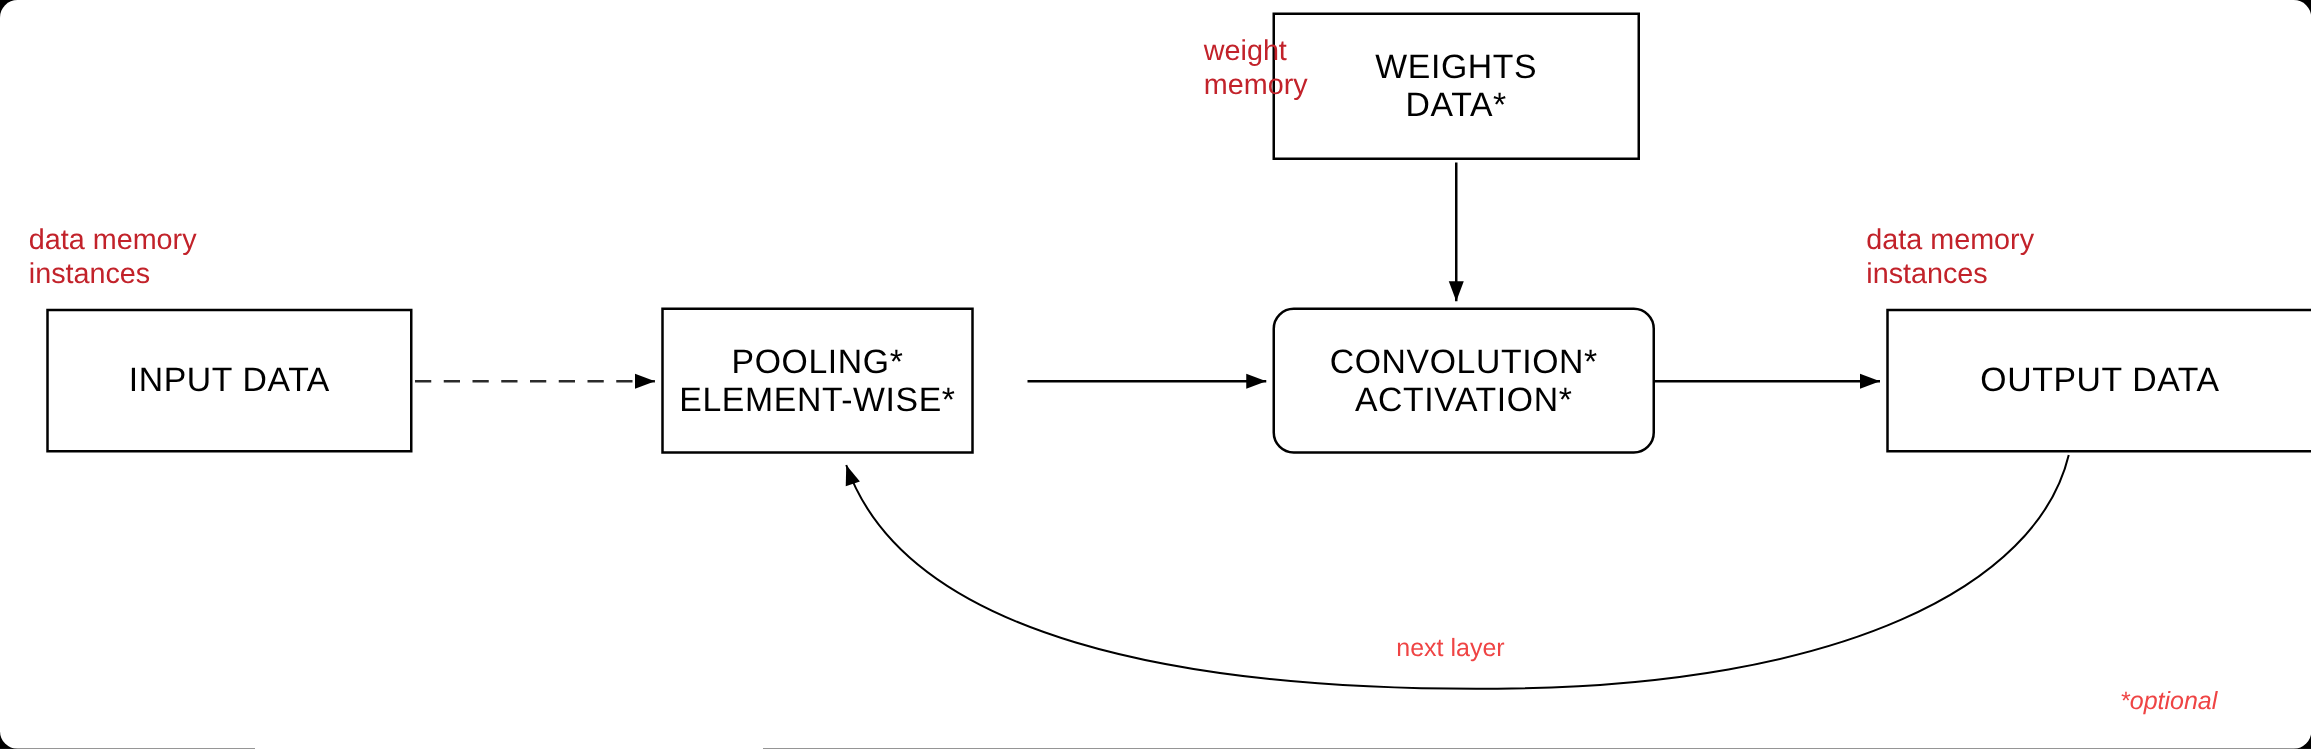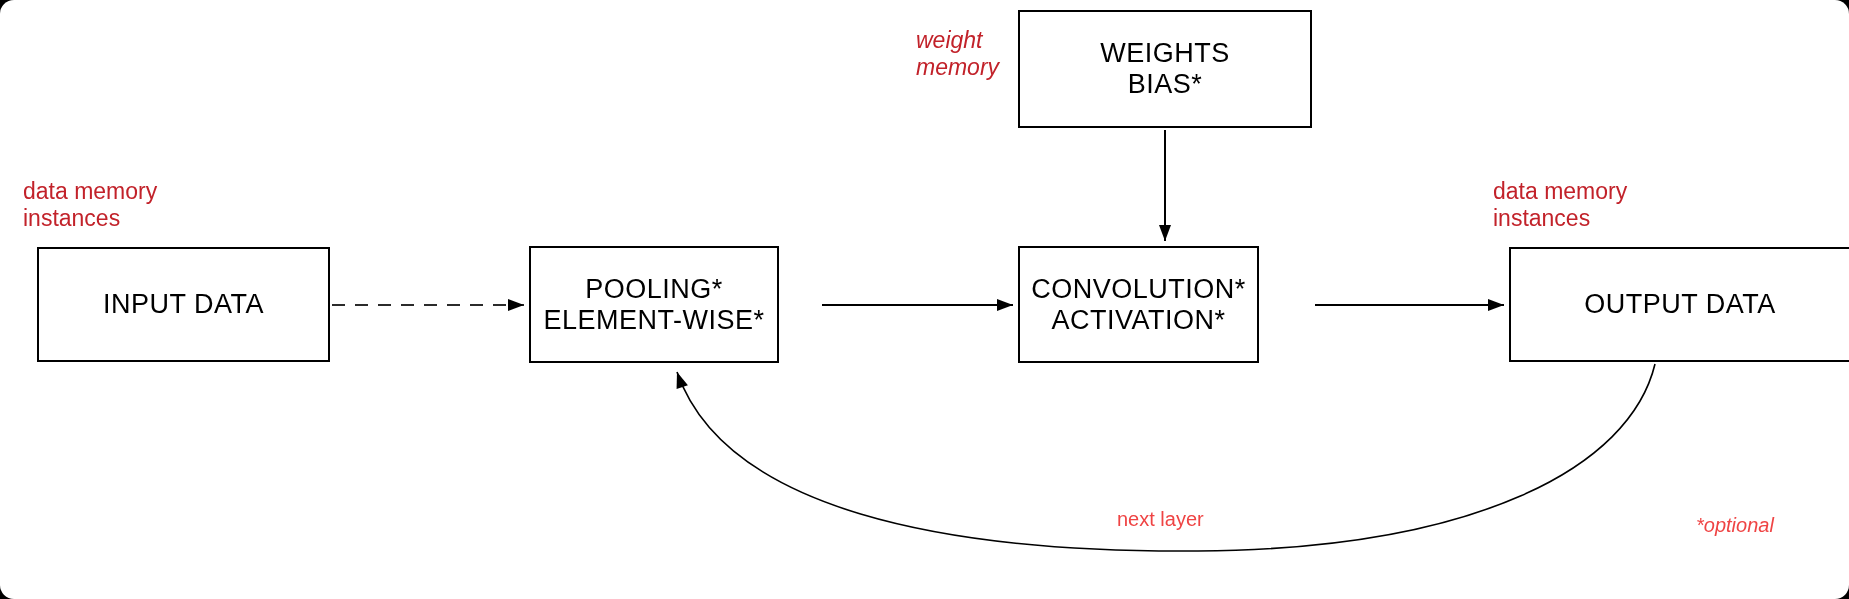--- a/index.html
+++ b/index.html
@@ -28,41 +28,41 @@
   }
   .node .label{
     white-space:pre-line;
     text-align:center;
     font-size:27px;
     line-height:31px;
     letter-spacing:0.5px;
   }
   .node-input       {left:37px;  top:247px; width:293px; height:115px;}
   .node-pooling     {left:529px; top:246px; width:250px; height:117px;}
-  .node-convolution {left:1018px;top:246px; width:241px; height:117px;}
+  .node-convolution {left:1018px;top:246px; width:306px; height:117px;border-radius:17px;}
   .node-output      {left:1509px;top:247px; width:342px; height:115px;}
   .node-weights     {left:1018px;top:10px;  width:294px; height:118px;}
   .annotation{
     position:absolute;
     white-space:pre-line;
     font-size:23px;
     line-height:27px;
     color:var(--red);
   }
-  .ann-weight-memory    {left:916px; top:27px;font-style:italic;}
+  .ann-weight-memory    {left:963px; top:27px;}
   .ann-data-mem-left    {left:23px;  top:178px;}
   .ann-data-mem-right   {left:1493px;top:178px;}
   .float-text{
     position:absolute;
     font-size:20px;
     line-height:30px;
     color:#ef4444;
   }
   .txt-next-layer{left:1117px;top:504px;}
-  .txt-optional  {left:1696px;top:510px;font-style:italic;}
+  .txt-optional  {left:1696px;top:546px;font-style:italic;}
 </style>
 </head>
 <body>
 
 <div class="screen">
 
   <svg class="arrow-layer" width="1849" height="599" viewBox="0 0 1849 599" aria-hidden="true">
     <defs>
       <marker id="arrowhead" markerUnits="userSpaceOnUse" markerWidth="20" markerHeight="16" refX="18" refY="8" orient="auto">
         <path d="M2,2 L18,8 L2,14 Z" fill="#000"></path>
@@ -88,21 +88,21 @@
     <span class="label">CONVOLUTION*
 ACTIVATION*</span>
   </div>
 
   <div class="node node-output">
     <span class="label">OUTPUT DATA</span>
   </div>
 
   <div class="node node-weights">
     <span class="label">WEIGHTS
-BIAS*</span>
+DATA*</span>
   </div>
 
   <div class="annotation ann-weight-memory">weight
 memory</div>
 
   <div class="annotation ann-data-mem-left">data memory
 instances</div>
 
   <div class="annotation ann-data-mem-right">data memory
 instances</div>

